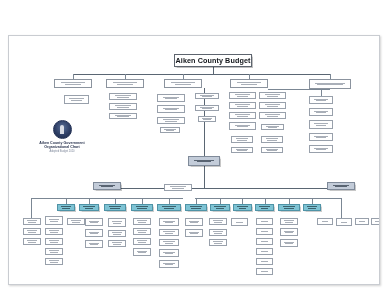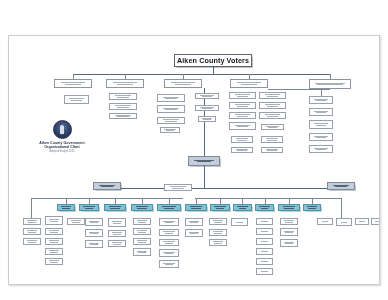--- a/index.html
+++ b/index.html
@@ -133,21 +133,21 @@
   <div class="ln lnv" style="left:211px;top:162px;height:6px;"></div>
   <div class="ln lnv" style="left:233px;top:162px;height:6px;"></div>
   <div class="ln lnv" style="left:256px;top:162px;height:6px;"></div>
   <div class="ln lnv" style="left:280px;top:162px;height:6px;"></div>
   <div class="ln lnv" style="left:303px;top:162px;height:6px;"></div>
   <div class="ln lnv" style="left:332px;top:162px;height:20px;"></div>
 
   <div class="ln lnh" style="left:259px;top:53px;width:62px;"></div>
   <div class="ln lnv" style="left:312px;top:53px;height:7px;"></div>
 
-  <div class="node root" style="left:165px;top:18px;width:78px;height:13px;font-size:7.2px;">Aiken County Voters</div>
+  <div class="node root" style="left:165px;top:18px;width:78px;height:13px;font-size:7.2px;">Aiken County Budget</div>
 
   <div class="node tier1" style="left:45px;top:43px;width:38px;height:9px;">
     <span class="tx">
         <i class="m"></i>
         <i class="s"></i>
       </span>
   </div>
   <div class="node tier1" style="left:97px;top:43px;width:38px;height:9px;">
     <span class="tx">
         <i class="m"></i>

